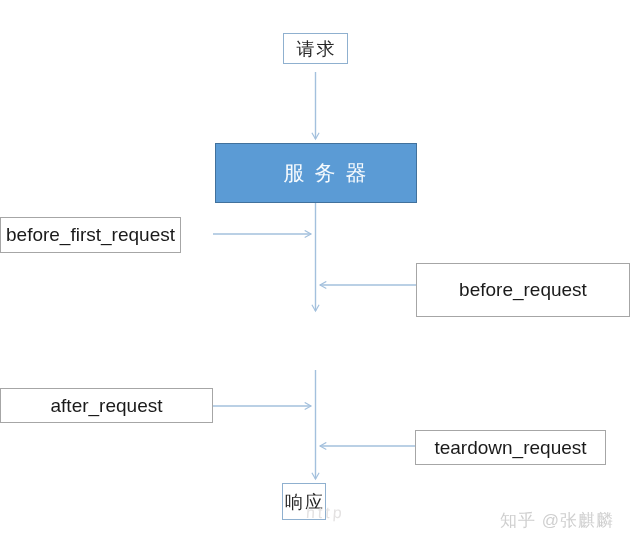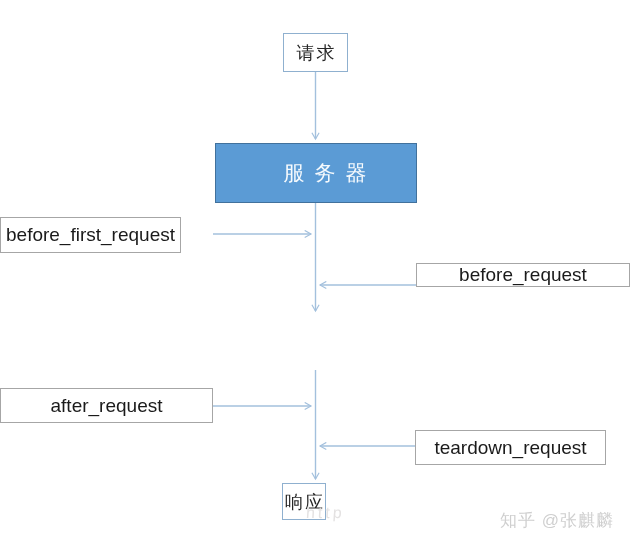--- a/index.html
+++ b/index.html
@@ -34,24 +34,24 @@
   }
   .process{
     background:var(--process-fill);
     border:1px solid var(--process-border);
     color:#f6fafd;font-size:21px;letter-spacing:10px;text-indent:10px;padding-left:18px;
   }
   .hook{
     border:1px solid var(--label-border);
     color:#1a1a1a;font-size:19px;
   }
-  #n-request {left:283px;top:33px; width:65px; height:39px;}
+  #n-request {left:283px;top:33px; width:65px; height:31px;}
   #n-server  {left:215px;top:143px;width:202px;height:60px;}
   #n-bfr     {left:0px;  top:217px;width:181px;height:36px;}
-  #n-br      {left:416px;top:263px;width:214px;height:24px;}
+  #n-br      {left:416px;top:263px;width:214px;height:54px;}
   #n-view    {left:212px;top:315px;width:205px;height:55px;}
   #n-ar      {left:0px;  top:388px;width:213px;height:35px;}
   #n-tr      {left:415px;top:430px;width:191px;height:35px;}
   #n-response{left:282px;top:483px;width:44px; height:37px;}
   .watermark{
     position:absolute;left:500px;top:503px;
     color:var(--watermark);font-size:17px;letter-spacing:1px;
     text-shadow:0 1px 0 #ffffff;
     margin-top:6px;
   }

